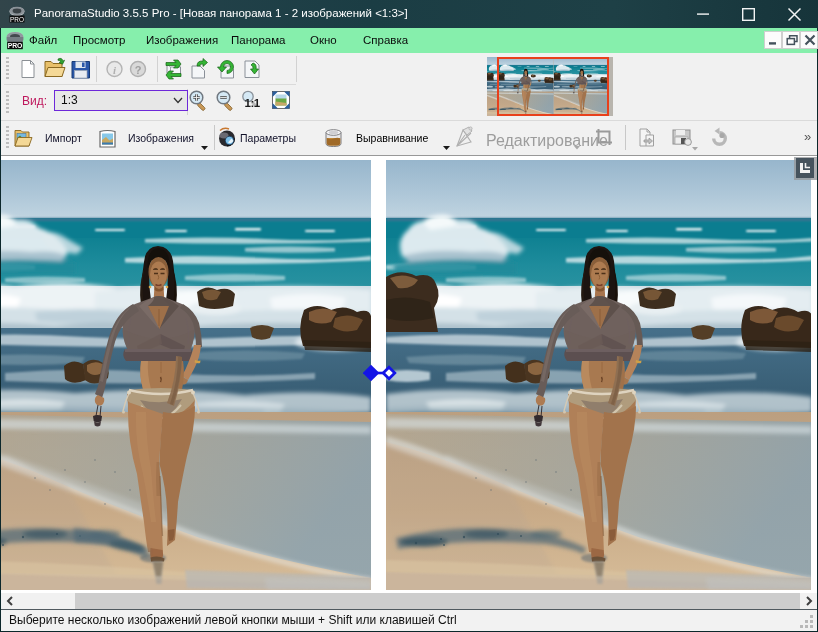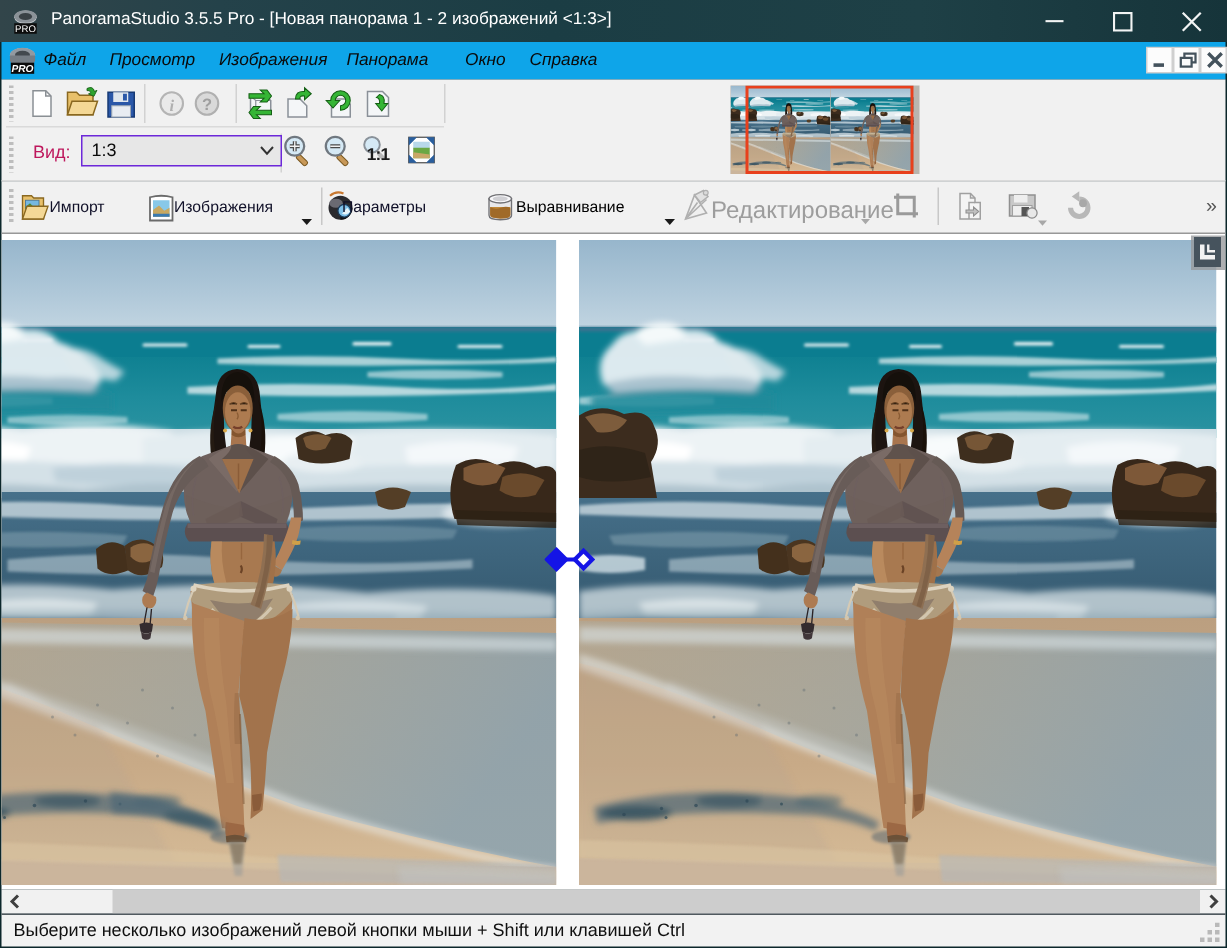--- a/index.html
+++ b/index.html
@@ -3,26 +3,26 @@
 <meta charset="utf-8">
 <style>
   html,body{margin:0;padding:0;width:818px;height:632px;overflow:hidden;
     font-family:"Liberation Sans",sans-serif;background:#0c272b;}
   #win{position:absolute;left:0;top:0;width:818px;height:528px;background:#0c272b;}
   #titlebar{position:absolute;left:0;top:0;width:818px;height:28px;
     background:linear-gradient(90deg,#32454a 0%,#24424a 18%,#1b3d44 45%,#1e4046 75%,#16343a 100%);}
   #titleicon{position:absolute;left:8px;top:5px;width:18px;height:18px;}
   #titletxt{position:absolute;left:34px;top:7px;font-size:11.5px;color:#ffffff;white-space:nowrap;}
   .wbtn{position:absolute;top:0;width:46px;height:28px;}
-  #menubar{position:absolute;left:1px;top:28px;width:816px;height:25px;background:#0ea5e9;font-style:italic;}
+  #menubar{position:absolute;left:1px;top:28px;width:816px;height:25px;background:#86efac;}
   .mi{position:absolute;top:6px;font-size:11.5px;color:#0a0a0a;}
   #proicon{position:absolute;left:4px;top:2px;width:20px;height:20px;}
   #toolzone{position:absolute;left:1px;top:53px;width:816px;height:68px;background:#f1f1f1;}
   #tabbar{position:absolute;left:1px;top:121px;width:816px;height:34px;background:#f1f1f1;border-bottom:1px solid #989898;}
-  .tabtxt{position:absolute;top:11px;font-size:10.5px;color:#101028;}
+  .tabtxt{position:absolute;top:11px;font-size:10.5px;color:#101028;margin-left:12px;}
   .tabgray{color:#9d9d9d;}
   #content{position:absolute;left:1px;top:156px;width:816px;height:437px;background:#ffffff;}
   #ph-l{position:absolute;left:0px;top:4px;width:370px;height:430px;overflow:hidden;filter:blur(0.4px);}
   #ph-r{position:absolute;left:385px;top:4px;width:425px;height:430px;overflow:hidden;filter:blur(0.4px);}
   #hsb{position:absolute;left:1px;top:593px;width:816px;height:16px;background:#f1f1f1;}
   #hsb .thumb{position:absolute;left:74px;top:0;width:725px;height:16px;background:#cdcdcd;}
   #statusbar{position:absolute;left:1px;top:609px;width:816px;height:21px;background:#f2f2f2;border-top:1px solid #50595f;text-align:right;}
   #statusbar span{position:absolute;left:8px;top:3px;font-size:12px;color:#101010;}
   .vsep{position:absolute;width:1px;background:#d2d2d2;}
   .hsep{position:absolute;height:1px;background:#dadada;}
@@ -59,21 +59,21 @@
       <ellipse cx="10" cy="6.6" rx="5" ry="2.7" fill="#43494e"></ellipse>
       <path d="M1.6 7 L1.6 9.8 A8.4 4.7 0 0 0 18.4 9.8 L18.4 7 Z" fill="#767d84"></path>
       <rect x="2.2" y="11.8" width="15.6" height="7.4" fill="#0a0a0a"></rect>
       <text x="10" y="18.2" font-size="6.8" fill="#ffffff" text-anchor="middle" font-family="Liberation Sans" font-weight="bold">PRO</text>
     </svg>
     <span class="mi" style="left:28px">Файл</span>
     <span class="mi" style="left:72px">Просмотр</span>
     <span class="mi" style="left:145px">Изображения</span>
     <span class="mi" style="left:230px">Панорама</span>
     <span class="mi" style="left:309px">Окно</span>
-    <span class="mi" style="left:352px">Справка</span>
+    <span class="mi" style="left:362px">Справка</span>
 
     <svg style="position:absolute;left:763px;top:3px" width="55" height="19" viewBox="0 0 55 19">
       <g stroke="#cfcfcf" fill="#fcfcfc">
           <rect x="0.5" y="0.5" width="17" height="17"></rect>
           <rect x="18.5" y="0.5" width="17" height="17"></rect>
           <rect x="36.5" y="0.5" width="17" height="17"></rect>
         </g>
       <rect x="5" y="11.2" width="7" height="2.4" fill="#44525c"></rect>
       <g fill="none" stroke="#44525c" stroke-width="1.5">
           <rect x="23.2" y="7.6" width="7.2" height="5.8" fill="#fcfcfc"></rect>

